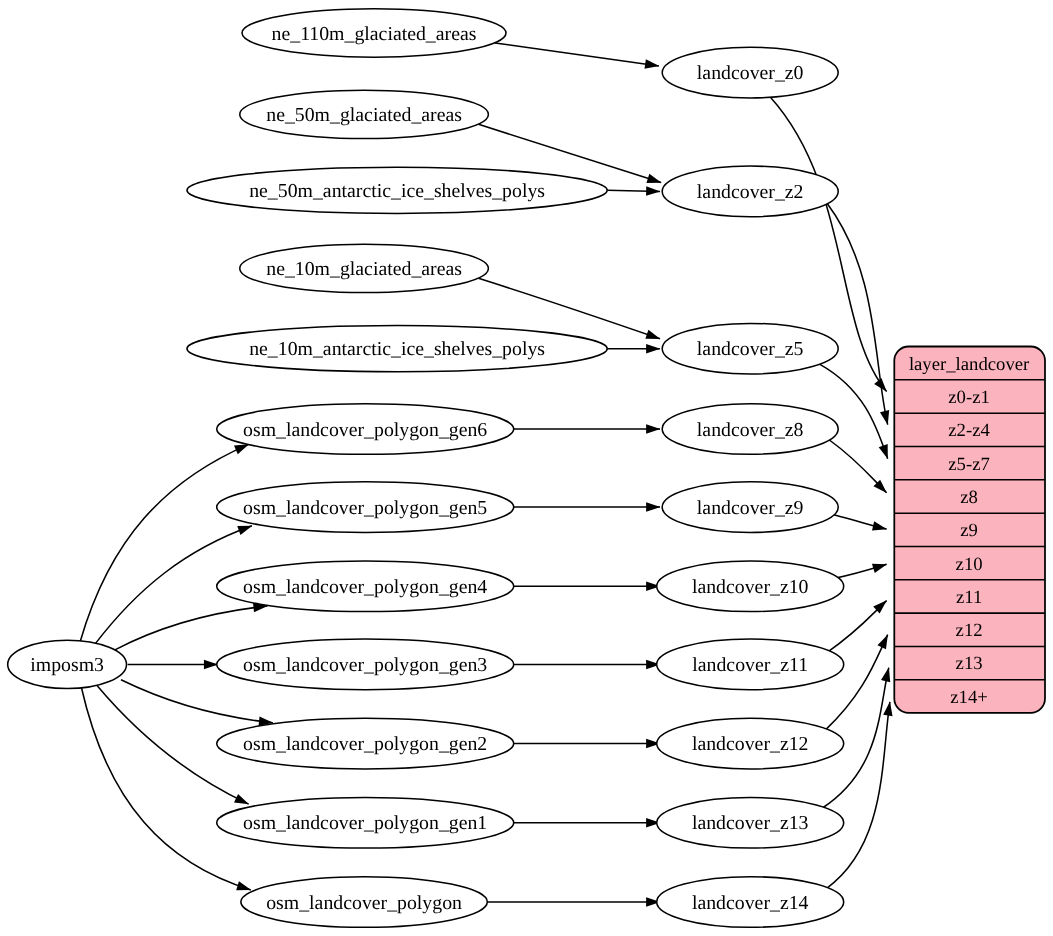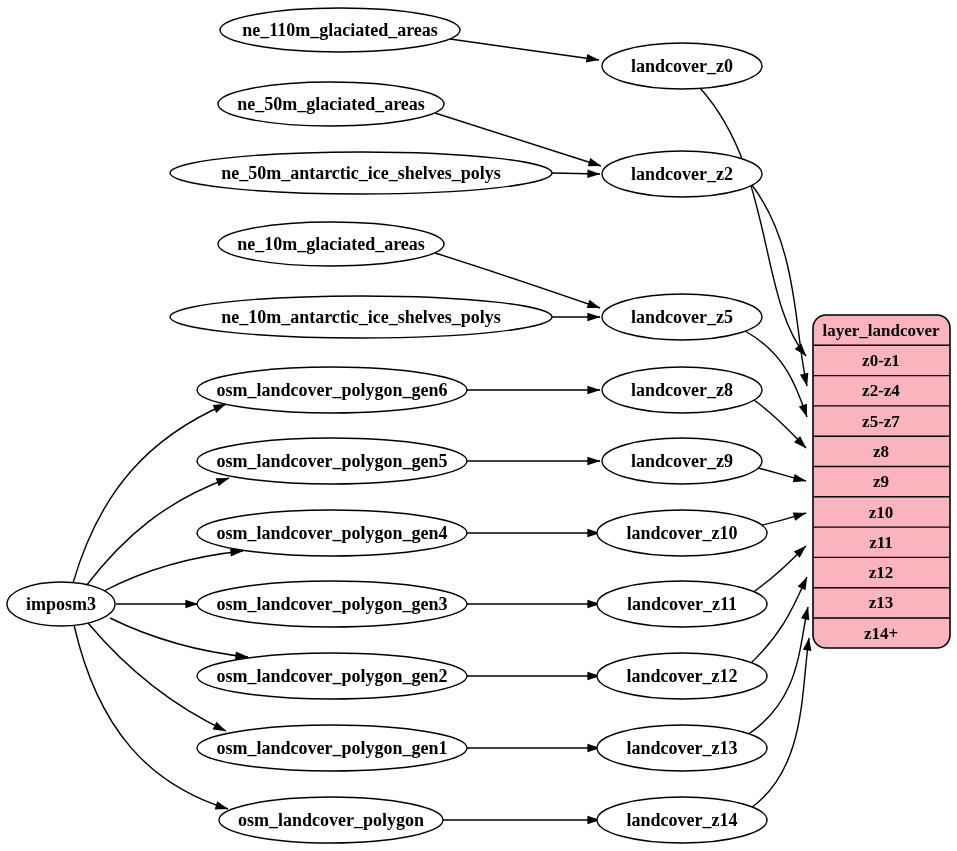--- a/index.html
+++ b/index.html
@@ -6,21 +6,20 @@
     margin: 0;
     padding: 0;
     background: #ffffff;
   }
   .canvas {
     position: relative;
     width: 957px;
     height: 851px;
     background: #ffffff;
     font-family: "Liberation Serif", "DejaVu Serif", serif;
-    font-weight: bold;
   }
   svg { display: block; }
   .edge {
     fill: none;
     stroke: #000000;
     stroke-width: 1.4;
   }
   .node-ellipse {
     fill: #ffffff;
     stroke: #000000;

